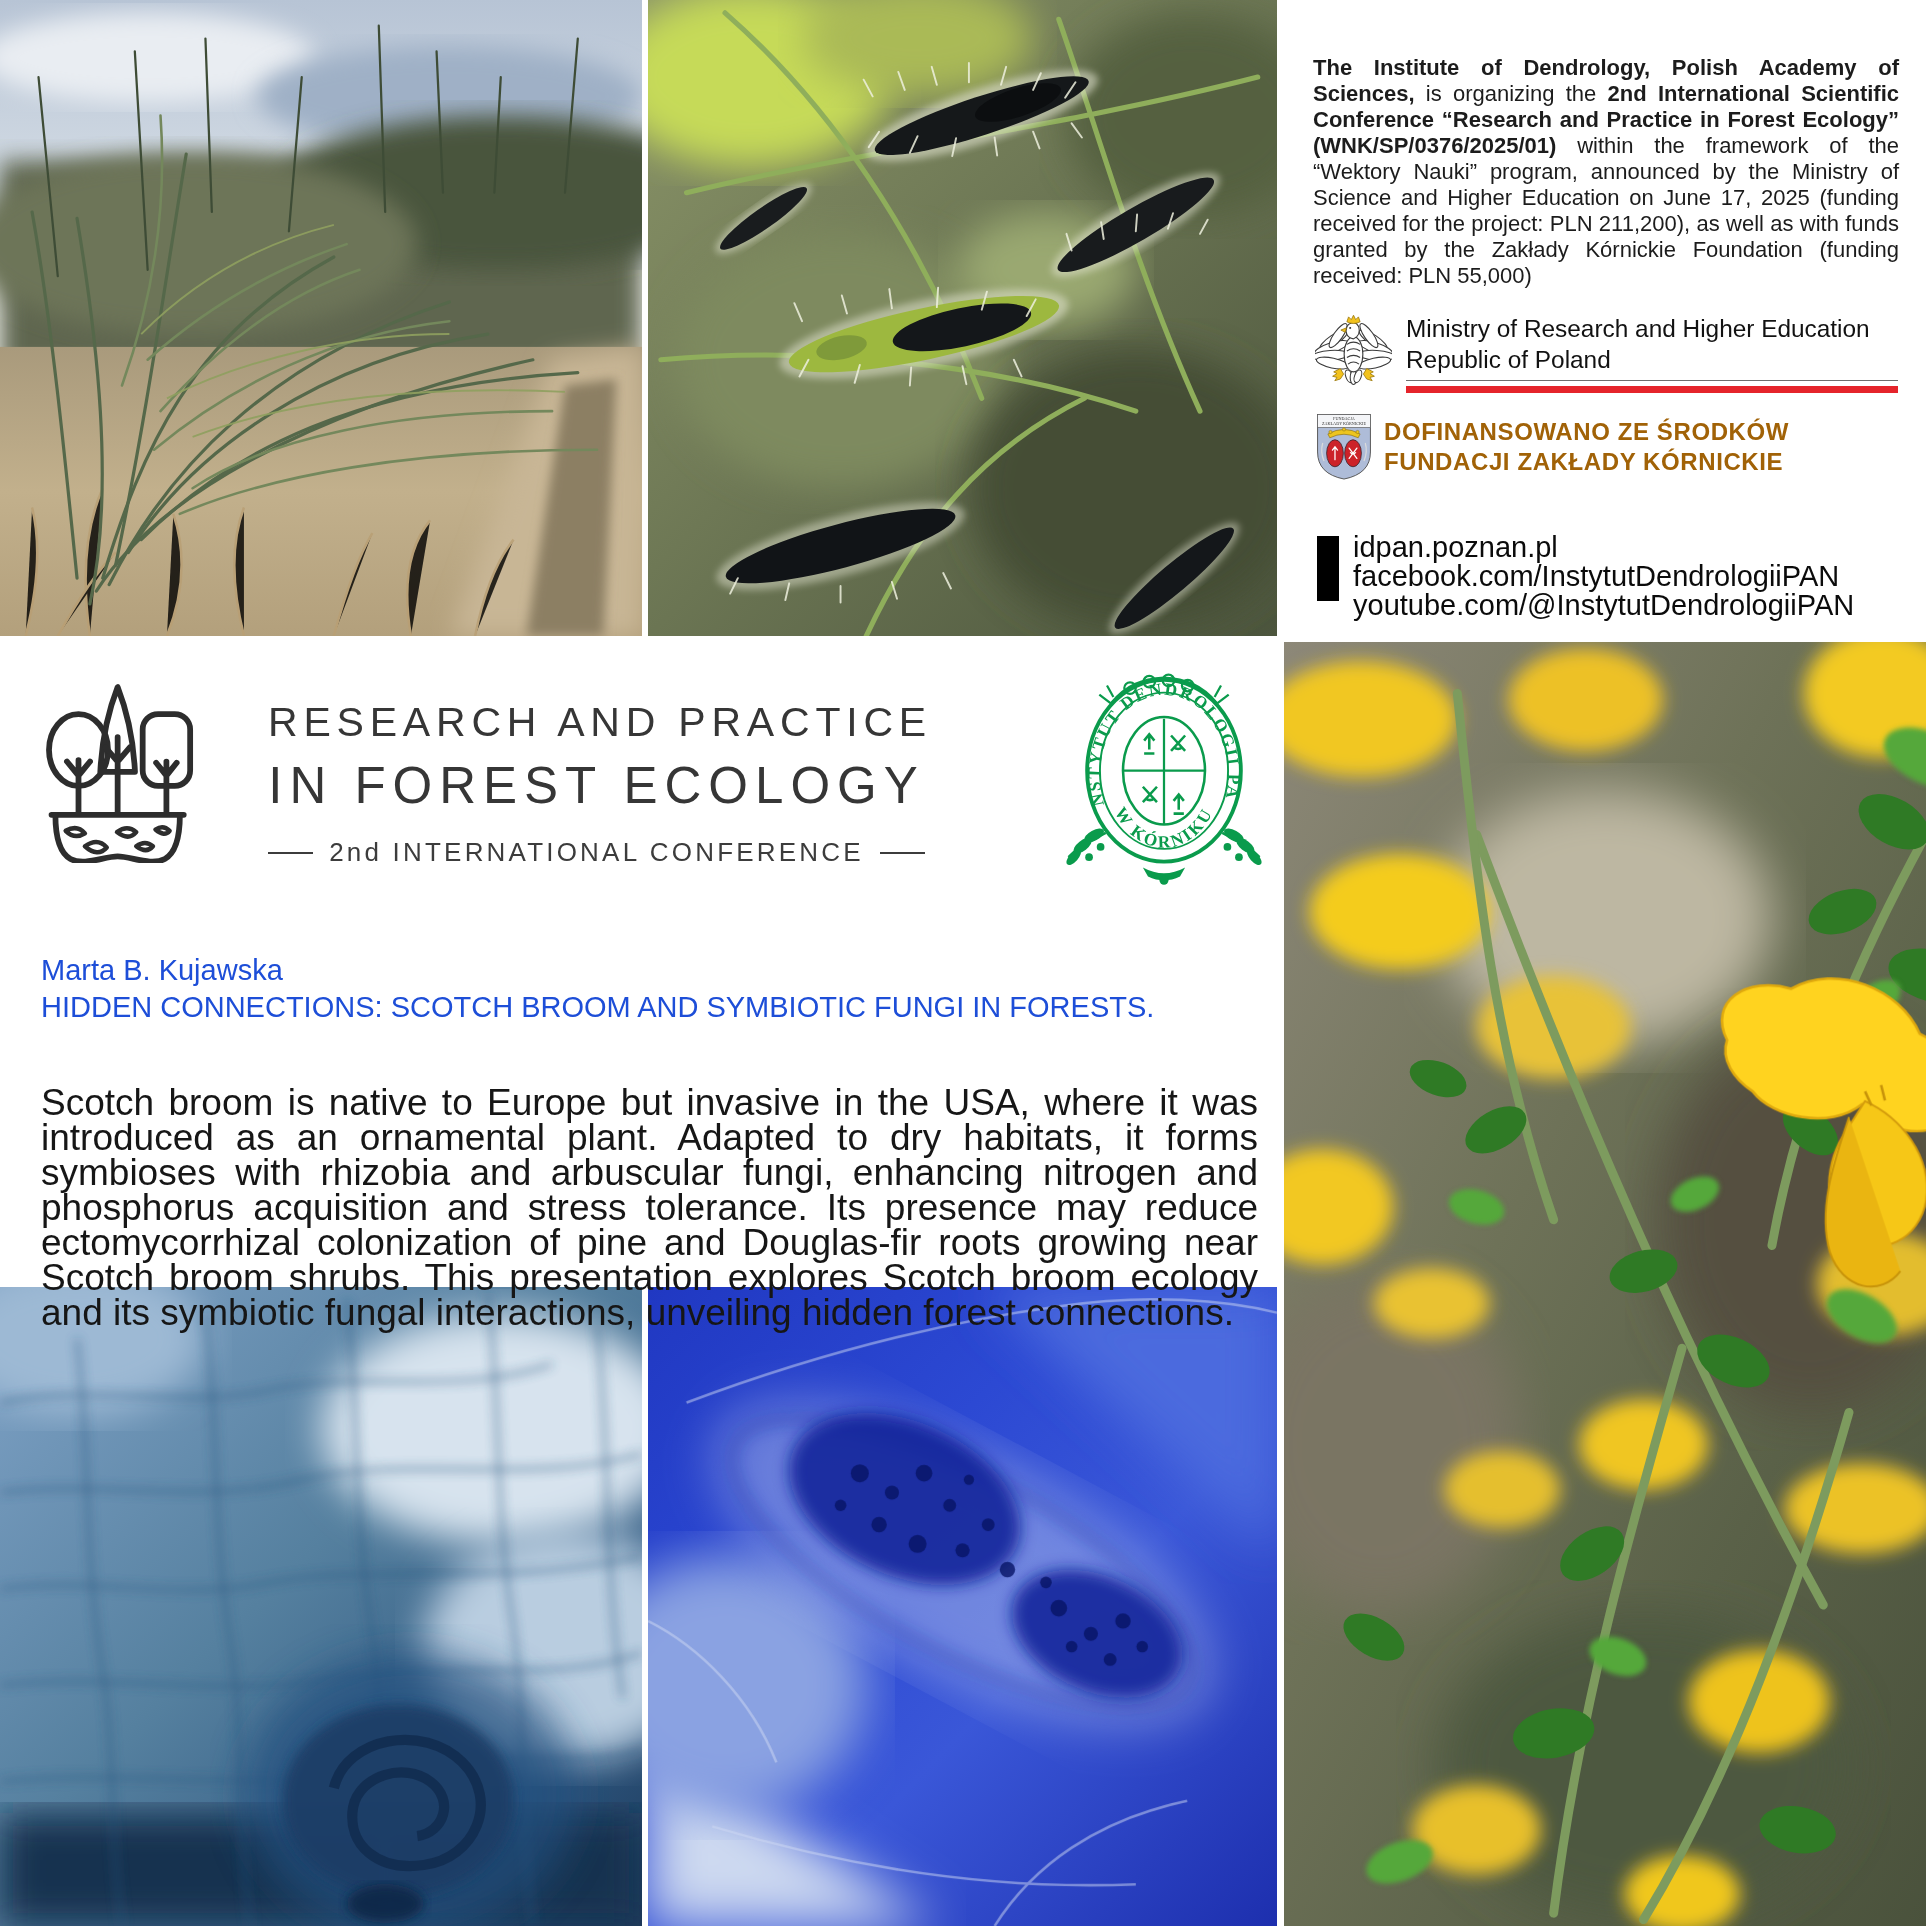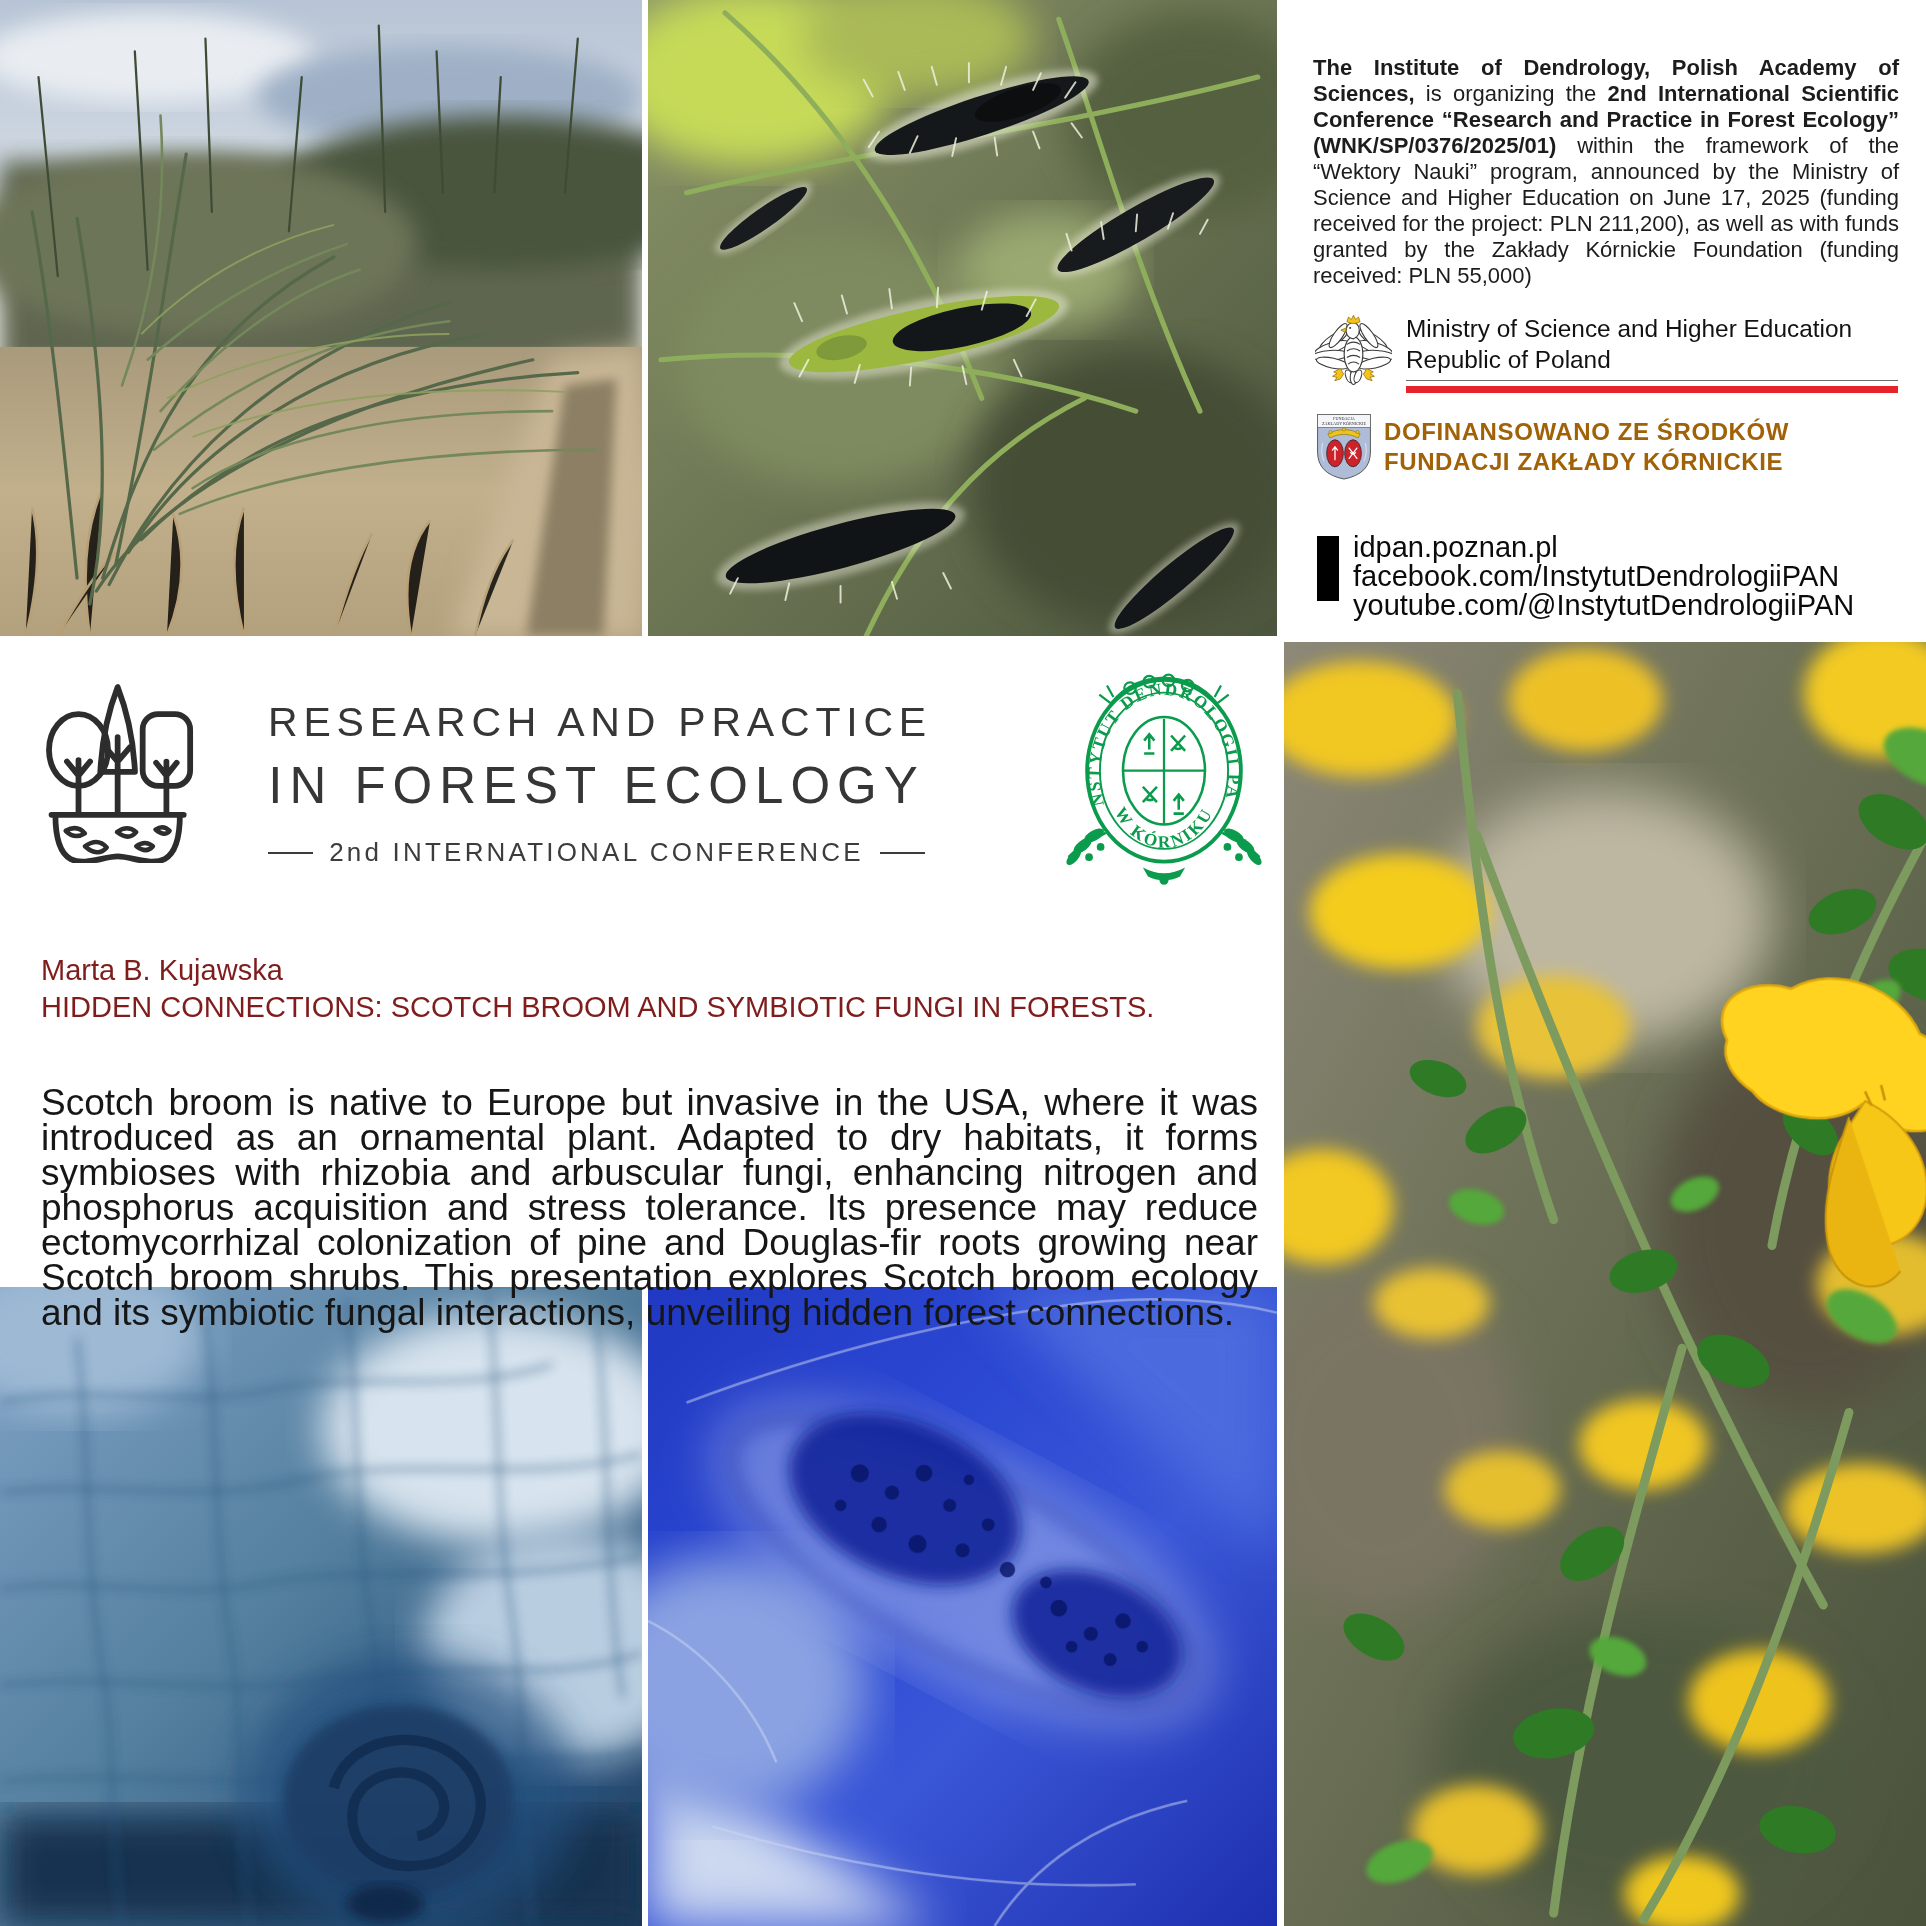--- a/index.html
+++ b/index.html
@@ -34,21 +34,21 @@
   
   #logo-icon{position:absolute;left:40px;top:678px;width:154px;height:185px;}
   #conf-title{position:absolute;left:268px;top:699px;width:657px;text-align:center;color:#363636;}
   #conf-title .t1{font-size:41px;letter-spacing:5.8px;white-space:nowrap;}
   #conf-title .t2{font-size:51px;letter-spacing:7px;white-space:nowrap;margin-top:10.3px;}
   .t3{margin-top:22px;display:flex;align-items:center;justify-content:center;gap:16.7px;}
   .t3 .dash{width:96px;height:1.9px;background:#3c3c3c;}
   .t3 .sub{font-size:26px;letter-spacing:3.2px;color:#3c3c3c;white-space:nowrap;}
   #emblem{position:absolute;left:1066px;top:665px;width:196px;height:223px;}
 
-  #talk-block{position:absolute;left:41px;top:952px;width:1220px;font-size:29px;line-height:37px;color:#7f1d1d;}
+  #talk-block{position:absolute;left:41px;top:952px;width:1220px;font-size:29px;line-height:37px;color:#1d4ed8;}
   #abstract{position:absolute;left:41px;top:1048px;width:1217px;font-size:37px;line-height:35px;
      text-align:justify;color:#161616;}
 </style>
 </head>
 <body>
 
 <div id="poster">
 
   <div class="photo" id="photo-top-left" aria-label="Scotch broom shrub with thin green branches in dry heathland under a pale cloudy sky">
     <svg viewBox="0 0 1000 990" preserveAspectRatio="none">
@@ -406,21 +406,21 @@
       </g>
       <circle cx="64" cy="30" r="1.8" fill="#222"></circle>
       <path d="M57,30 l-10,4 8,4 z" fill="#f2c21d" stroke="#9c7a10" stroke-width="1.5"></path>
       <path d="M58,19 l3,-9 5,5 4,-8 4,8 5,-5 3,9 q-12,6 -24,0 z" fill="#f2c21d" stroke="#9c7a10" stroke-width="1.5"></path>
       <g fill="#f2c21d" stroke="#9c7a10" stroke-width="1.5">
         <path d="M46,104 l-12,6 6,3 -8,5 8,2 -4,6 10,-3 6,-9 z"></path>
         <path d="M94,104 l12,6 -6,3 8,5 -8,2 4,6 -10,-3 -6,-9 z"></path>
       </g>
     </svg>
     <div id="ministry-text">
-      <div>Ministry of Science and Higher Education</div>
+      <div>Ministry of Research and Higher Education</div>
       <div>Republic of Poland</div>
     </div>
   </div>
   <div id="ministry-rule">
     <div class="gray"></div>
     <div class="red"></div>
   </div>
 
   <div id="foundation-row">
     <svg id="foundation-crest" viewBox="0 0 90 107">

